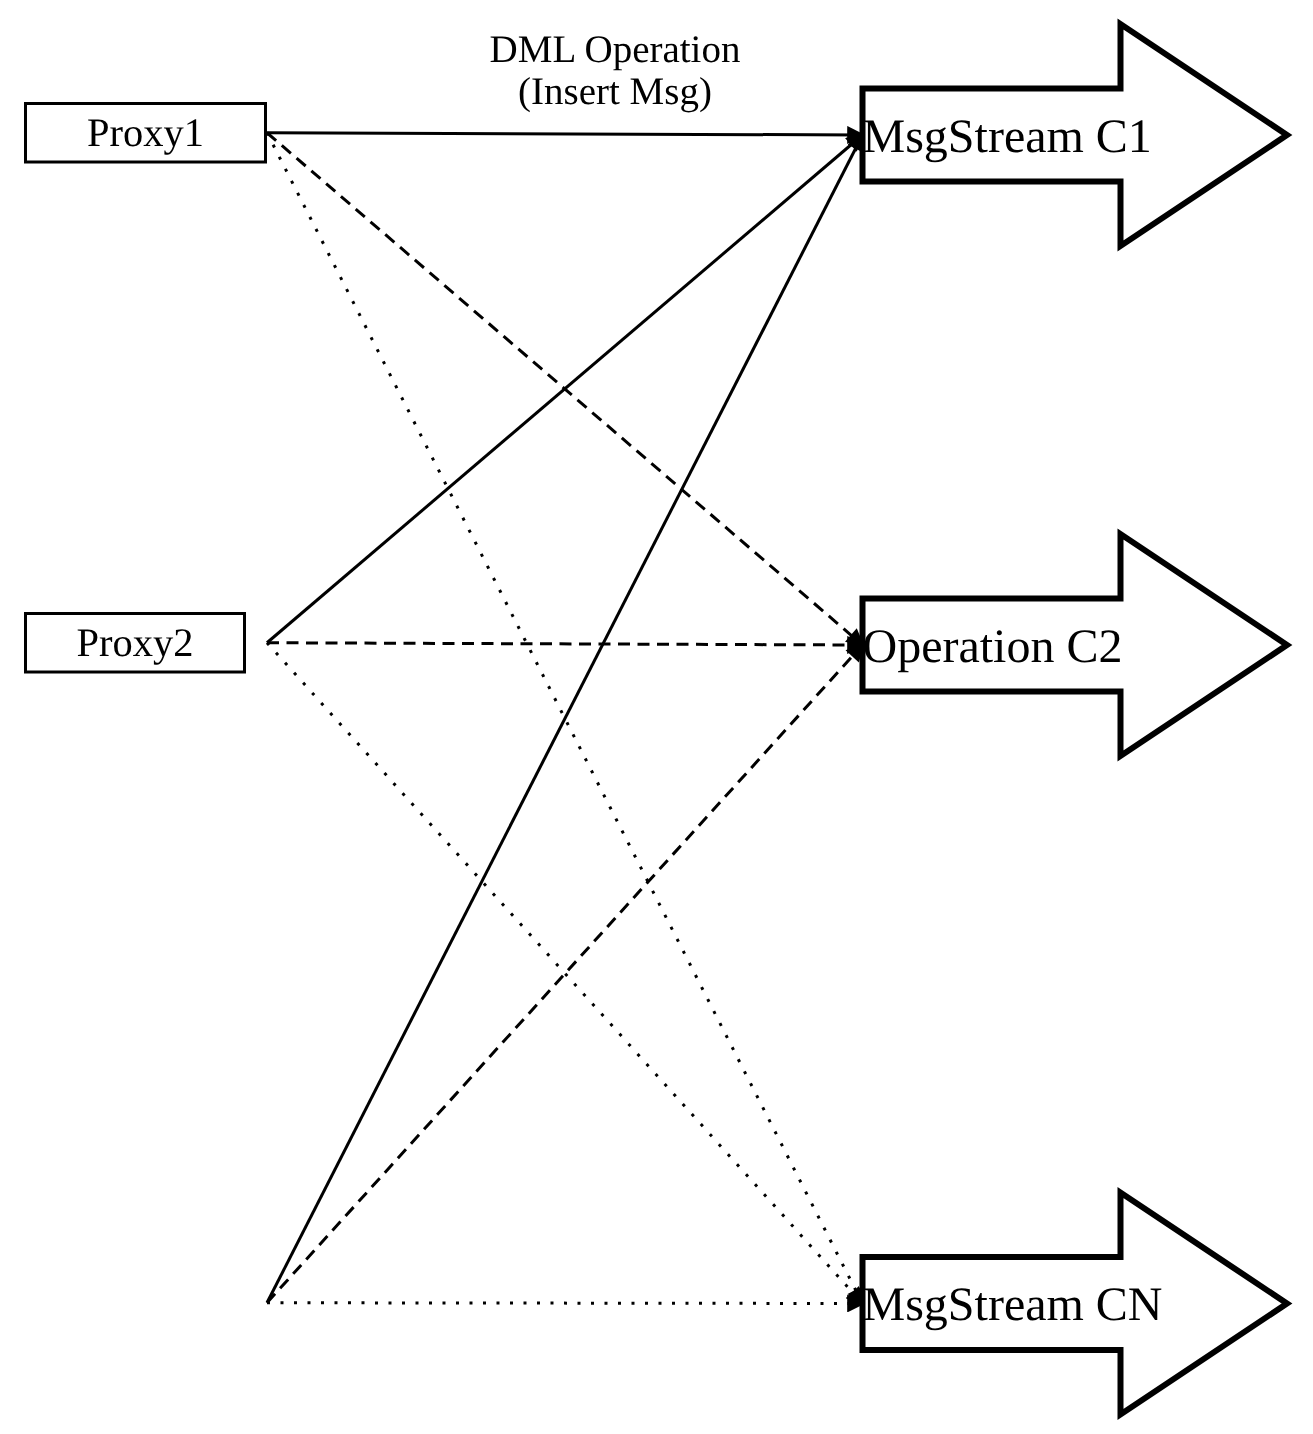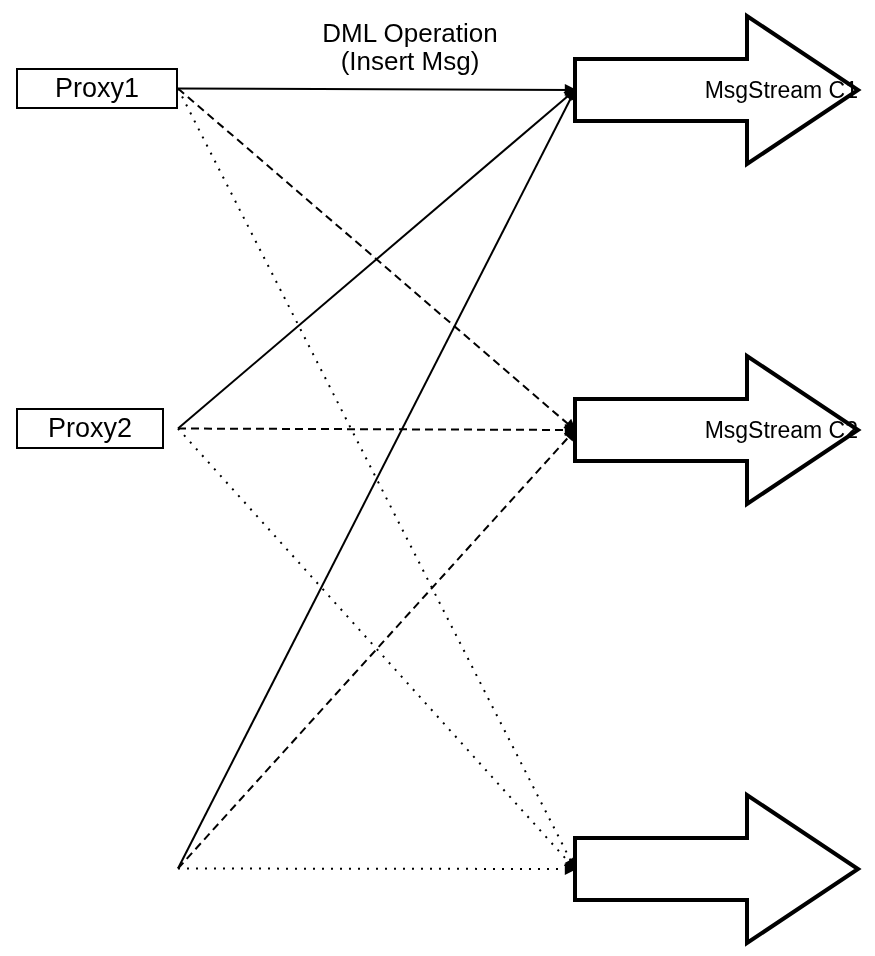--- a/index.html
+++ b/index.html
@@ -1,21 +1,21 @@
 <!DOCTYPE html>
 <html style="--ink: #000000; --bg: #ffffff;"><head>
 <meta charset="utf-8">
 <style>
   html, body { margin: 0; padding: 0; background: #ffffff; }
   .canvas {
     position: relative;
     width: 875px;
     height: 956px;
     background: var(--bg, #ffffff);
-    font-family: Liberation Sans, sans-serif;
+    font-family: Liberation Serif, serif;
     color: var(--ink, #000000);
     overflow: hidden;
   }
   svg.diagram-layer {
     position: absolute;
     left: 0; top: 0;
     width: 875px; height: 956px;
   }
   .edge {
     stroke: var(--ink, #000000);
@@ -36,22 +36,22 @@
     background: var(--bg, #ffffff);
     border: 2px solid var(--ink, #000000);
     display: flex;
     align-items: center;
     justify-content: center;
     font-size: 27px;
     line-height: 1;
   }
   .stream-label {
     position: absolute;
-    text-align: right;
-    font-size: 23px;
+    text-align: left;
+    font-size: 32px;
     line-height: 32px;
     height: 32px;
     pointer-events: none;
   }
   .diagram-title {
     position: absolute;
     left: 300px;
     top: 19px;
     width: 220px;
     text-align: center;
@@ -94,15 +94,16 @@
   </div>
 
   <div class="proxy-node" style="left: 16px; top: 68px; width: 162px; height: 41px;">
     <span>Proxy1</span>
   </div>
   <div class="proxy-node" style="left: 16px; top: 408px; width: 148px; height: 41px;">
     <span>Proxy2</span>
   </div>
 
   <div class="stream-label" style="left: 575px; width: 283px; top: 74px;">MsgStream C1</div>
-  <div class="stream-label" style="left: 575px; width: 283px; top: 414px;">MsgStream C2</div>
+  <div class="stream-label" style="left: 575px; width: 283px; top: 414px;">Operation C2</div>
+  <div class="stream-label" style="left: 575px; width: 283px; top: 853px;">MsgStream CN</div>
 
 </div>
 
 </body></html>

